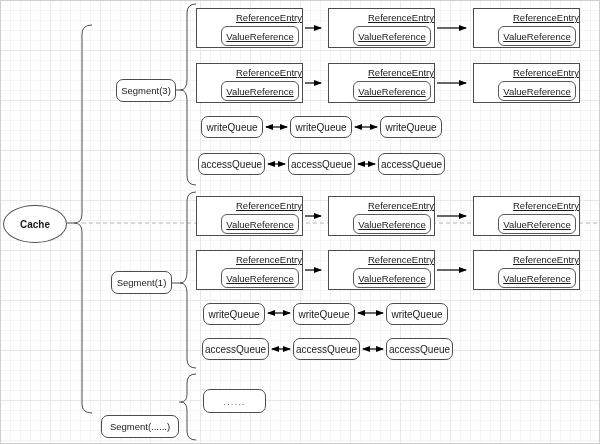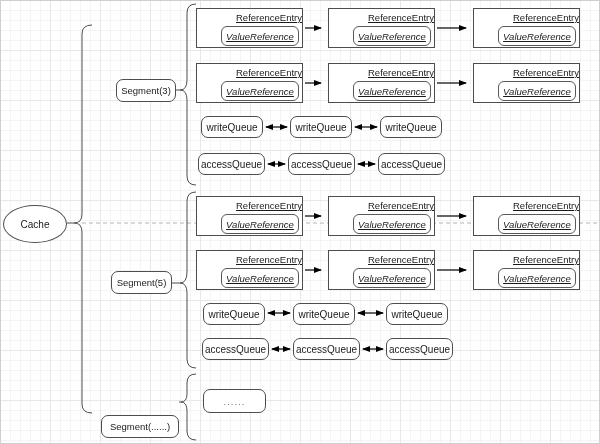--- a/index.html
+++ b/index.html
@@ -16,21 +16,21 @@
     box-shadow:inset 0 0 0 1px #cfcfcf;
   }
   .overlay{position:absolute;left:0;top:0;width:600px;height:444px;}
   .shape{position:absolute;box-sizing:border-box;background:#fff;border:1px solid #4d4d4d;}
   .ellipse{border-radius:50%;display:flex;align-items:center;justify-content:center;font-size:10px;}
   .segment{border-radius:7px;display:flex;align-items:center;justify-content:center;font-size:9.5px;white-space:nowrap;}
   .entry{font-size:9.5px;}
   .entry-title{position:absolute;left:0;right:0;top:3px;text-align:right;text-decoration:underline;}
   .value-ref{position:absolute;left:24px;top:17px;width:78px;height:20px;box-sizing:border-box;
     border:1px solid #595959;border-radius:6px;background:#fff;display:flex;align-items:center;
-    justify-content:center;text-decoration:underline;font-size:9.5px;white-space:nowrap;font-style:italic;}
+    justify-content:center;text-decoration:underline;font-size:9.5px;white-space:nowrap;}
   .queue{border-radius:7px;display:flex;align-items:center;justify-content:center;font-size:10px;white-space:nowrap;}
   .dots{border-radius:7px;display:flex;align-items:center;justify-content:center;font-size:9.5px;color:#6e6e6e;letter-spacing:1px;}
   .lbl{pointer-events:none;}
 </style>
 </head>
 <body>
 
 <div class="canvas">
 
   <svg class="overlay" viewBox="0 0 600 444">
@@ -71,29 +71,29 @@
       <path d="M355,127 H377" marker-start="url(#ah)" marker-end="url(#ah)"></path>
       <path d="M268,164 H285" marker-start="url(#ah)" marker-end="url(#ah)"></path>
       <path d="M358,164 H375" marker-start="url(#ah)" marker-end="url(#ah)"></path>
       <path d="M268,313 H290" marker-start="url(#ah)" marker-end="url(#ah)"></path>
       <path d="M358,313 H383" marker-start="url(#ah)" marker-end="url(#ah)"></path>
       <path d="M272,349 H290" marker-start="url(#ah)" marker-end="url(#ah)"></path>
       <path d="M363,349 H383" marker-start="url(#ah)" marker-end="url(#ah)"></path>
     </g>
   </svg>
 
-  <div class="shape ellipse" style="left:3px;top:205px;width:64px;height:38px;">
+  <div class="shape ellipse" style="left:3px;top:205px;width:64px;height:38px;font-weight:bold;">
     <span class="lbl">Cache</span>
   </div>
 
   <div class="shape segment" style="left:116px;top:79px;width:60px;height:23px;">
     <span class="lbl">Segment(3)</span>
   </div>
   <div class="shape segment" style="left:111px;top:271px;width:61px;height:23px;">
-    <span class="lbl">Segment(5)</span>
+    <span class="lbl">Segment(1)</span>
   </div>
   <div class="shape segment" style="left:101px;top:391px;width:78px;height:23px;margin-top:24px;">
     <span class="lbl">Segment(......)</span>
   </div>
 
   <div class="shape dots" style="left:203px;top:389px;width:63px;height:24px;">
     <span class="lbl">......</span>
   </div>
 
   <div id="shapes">

